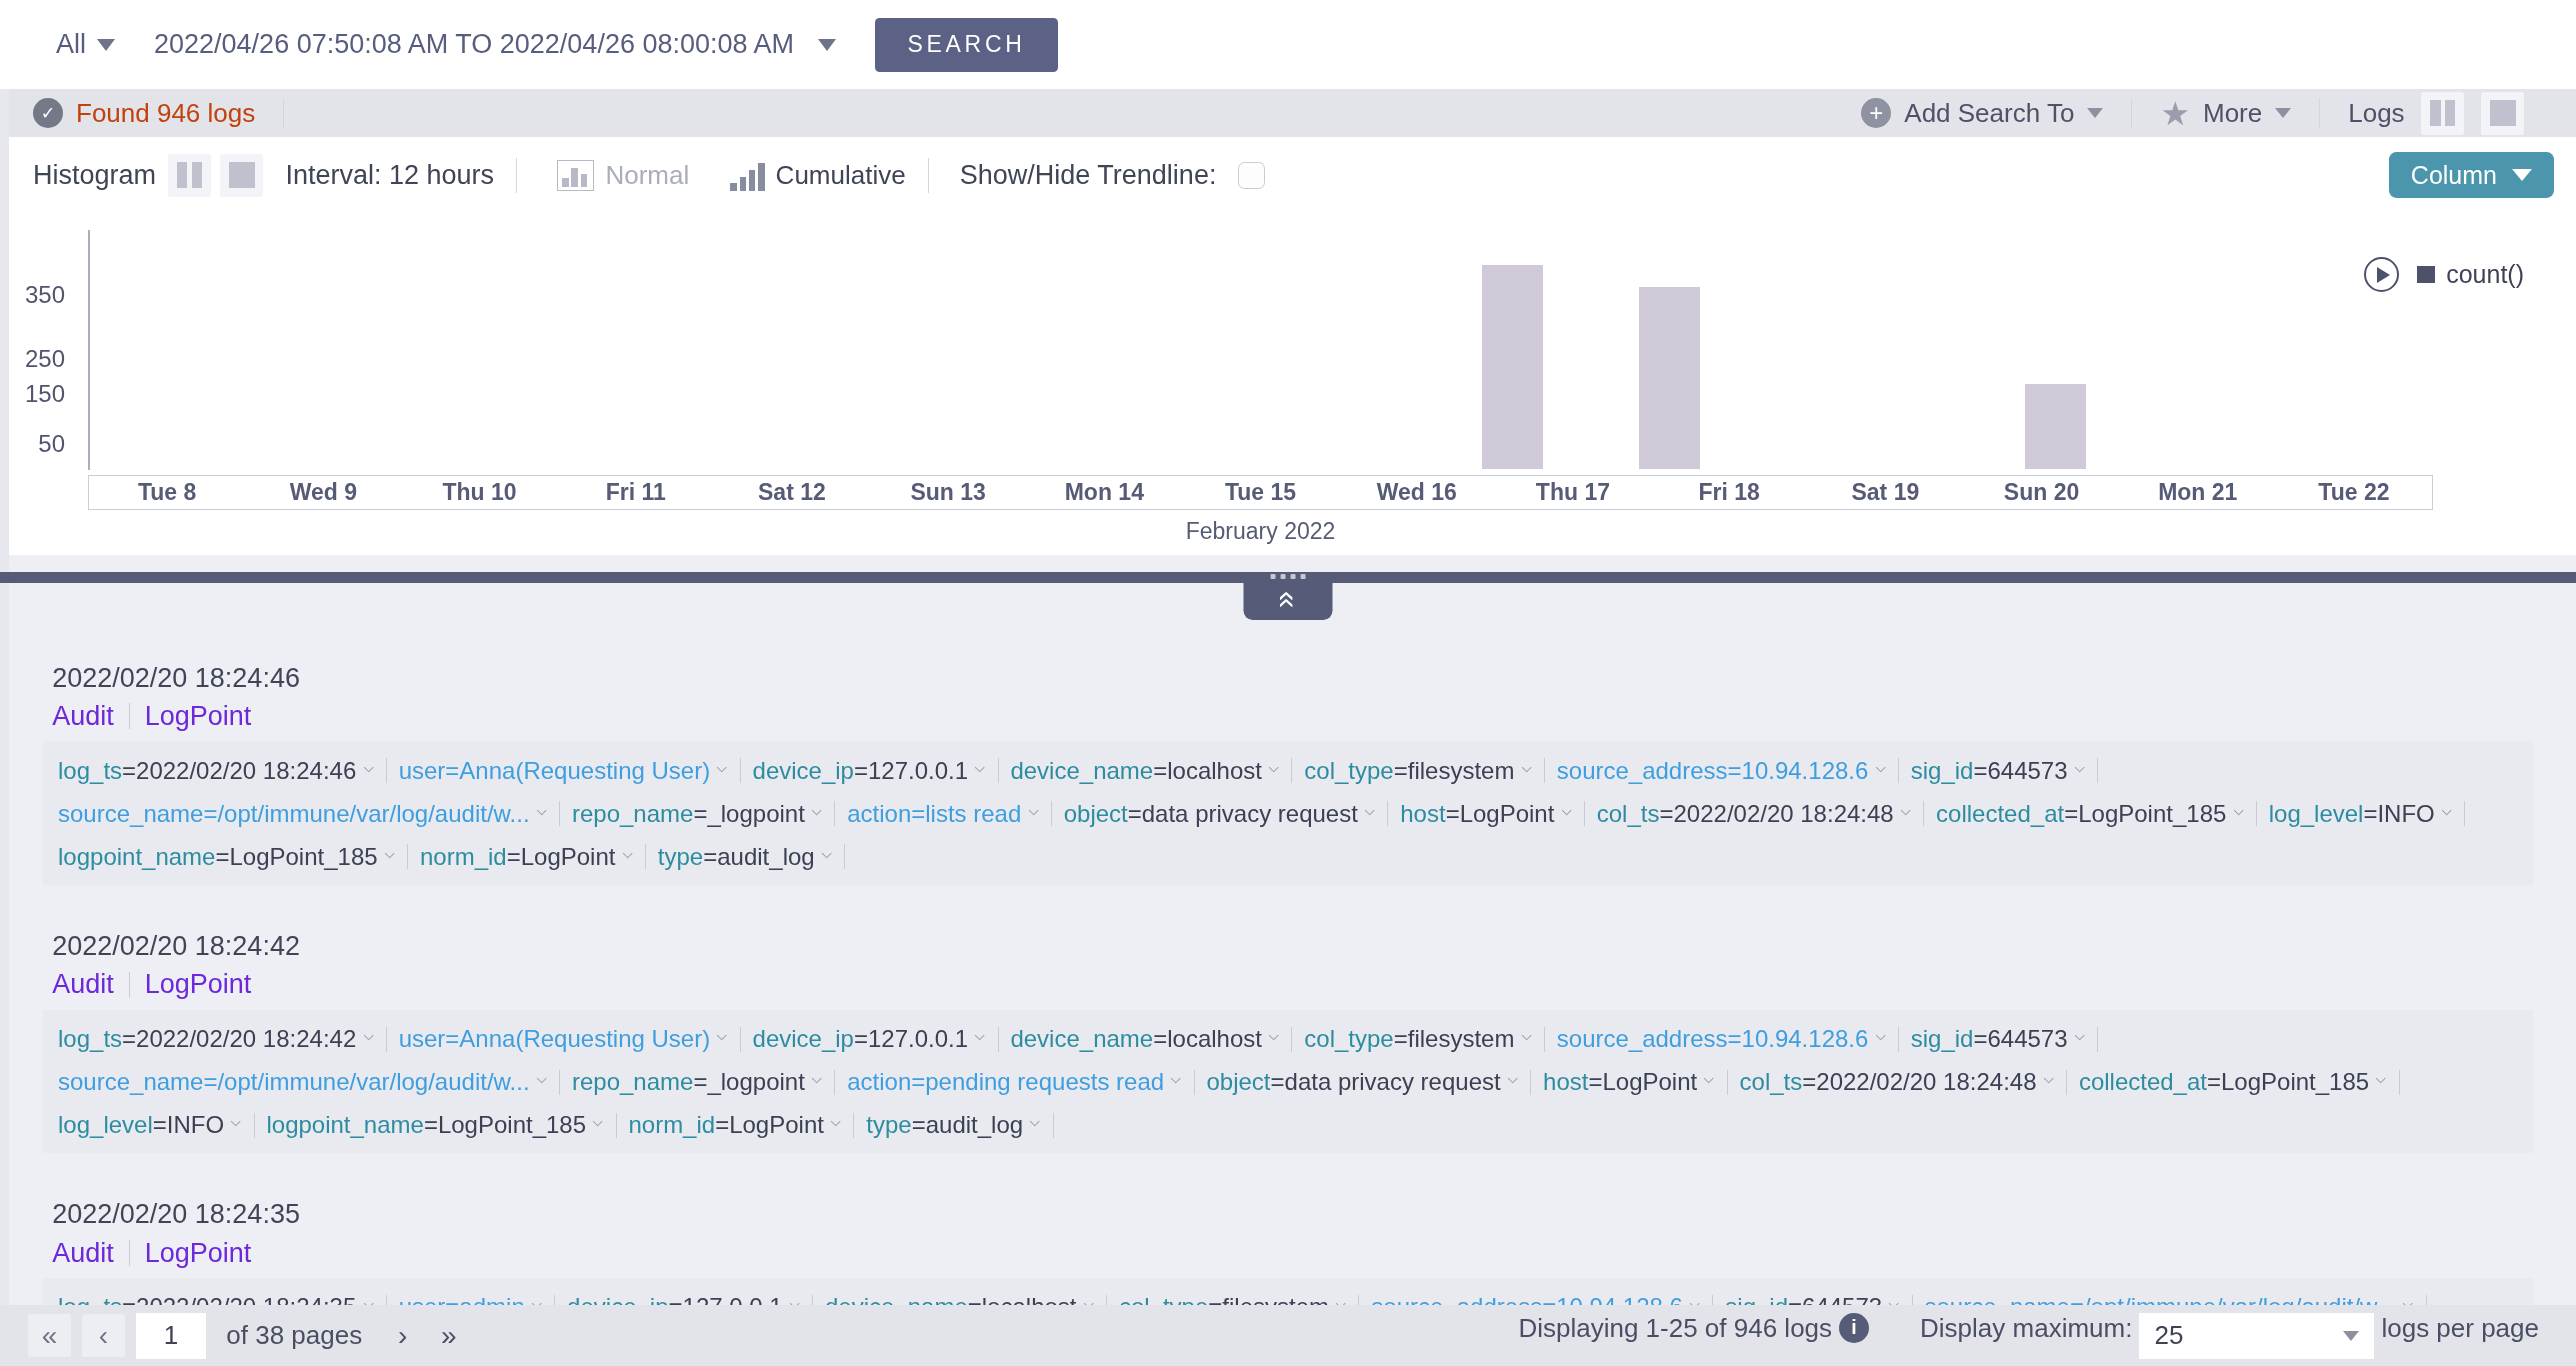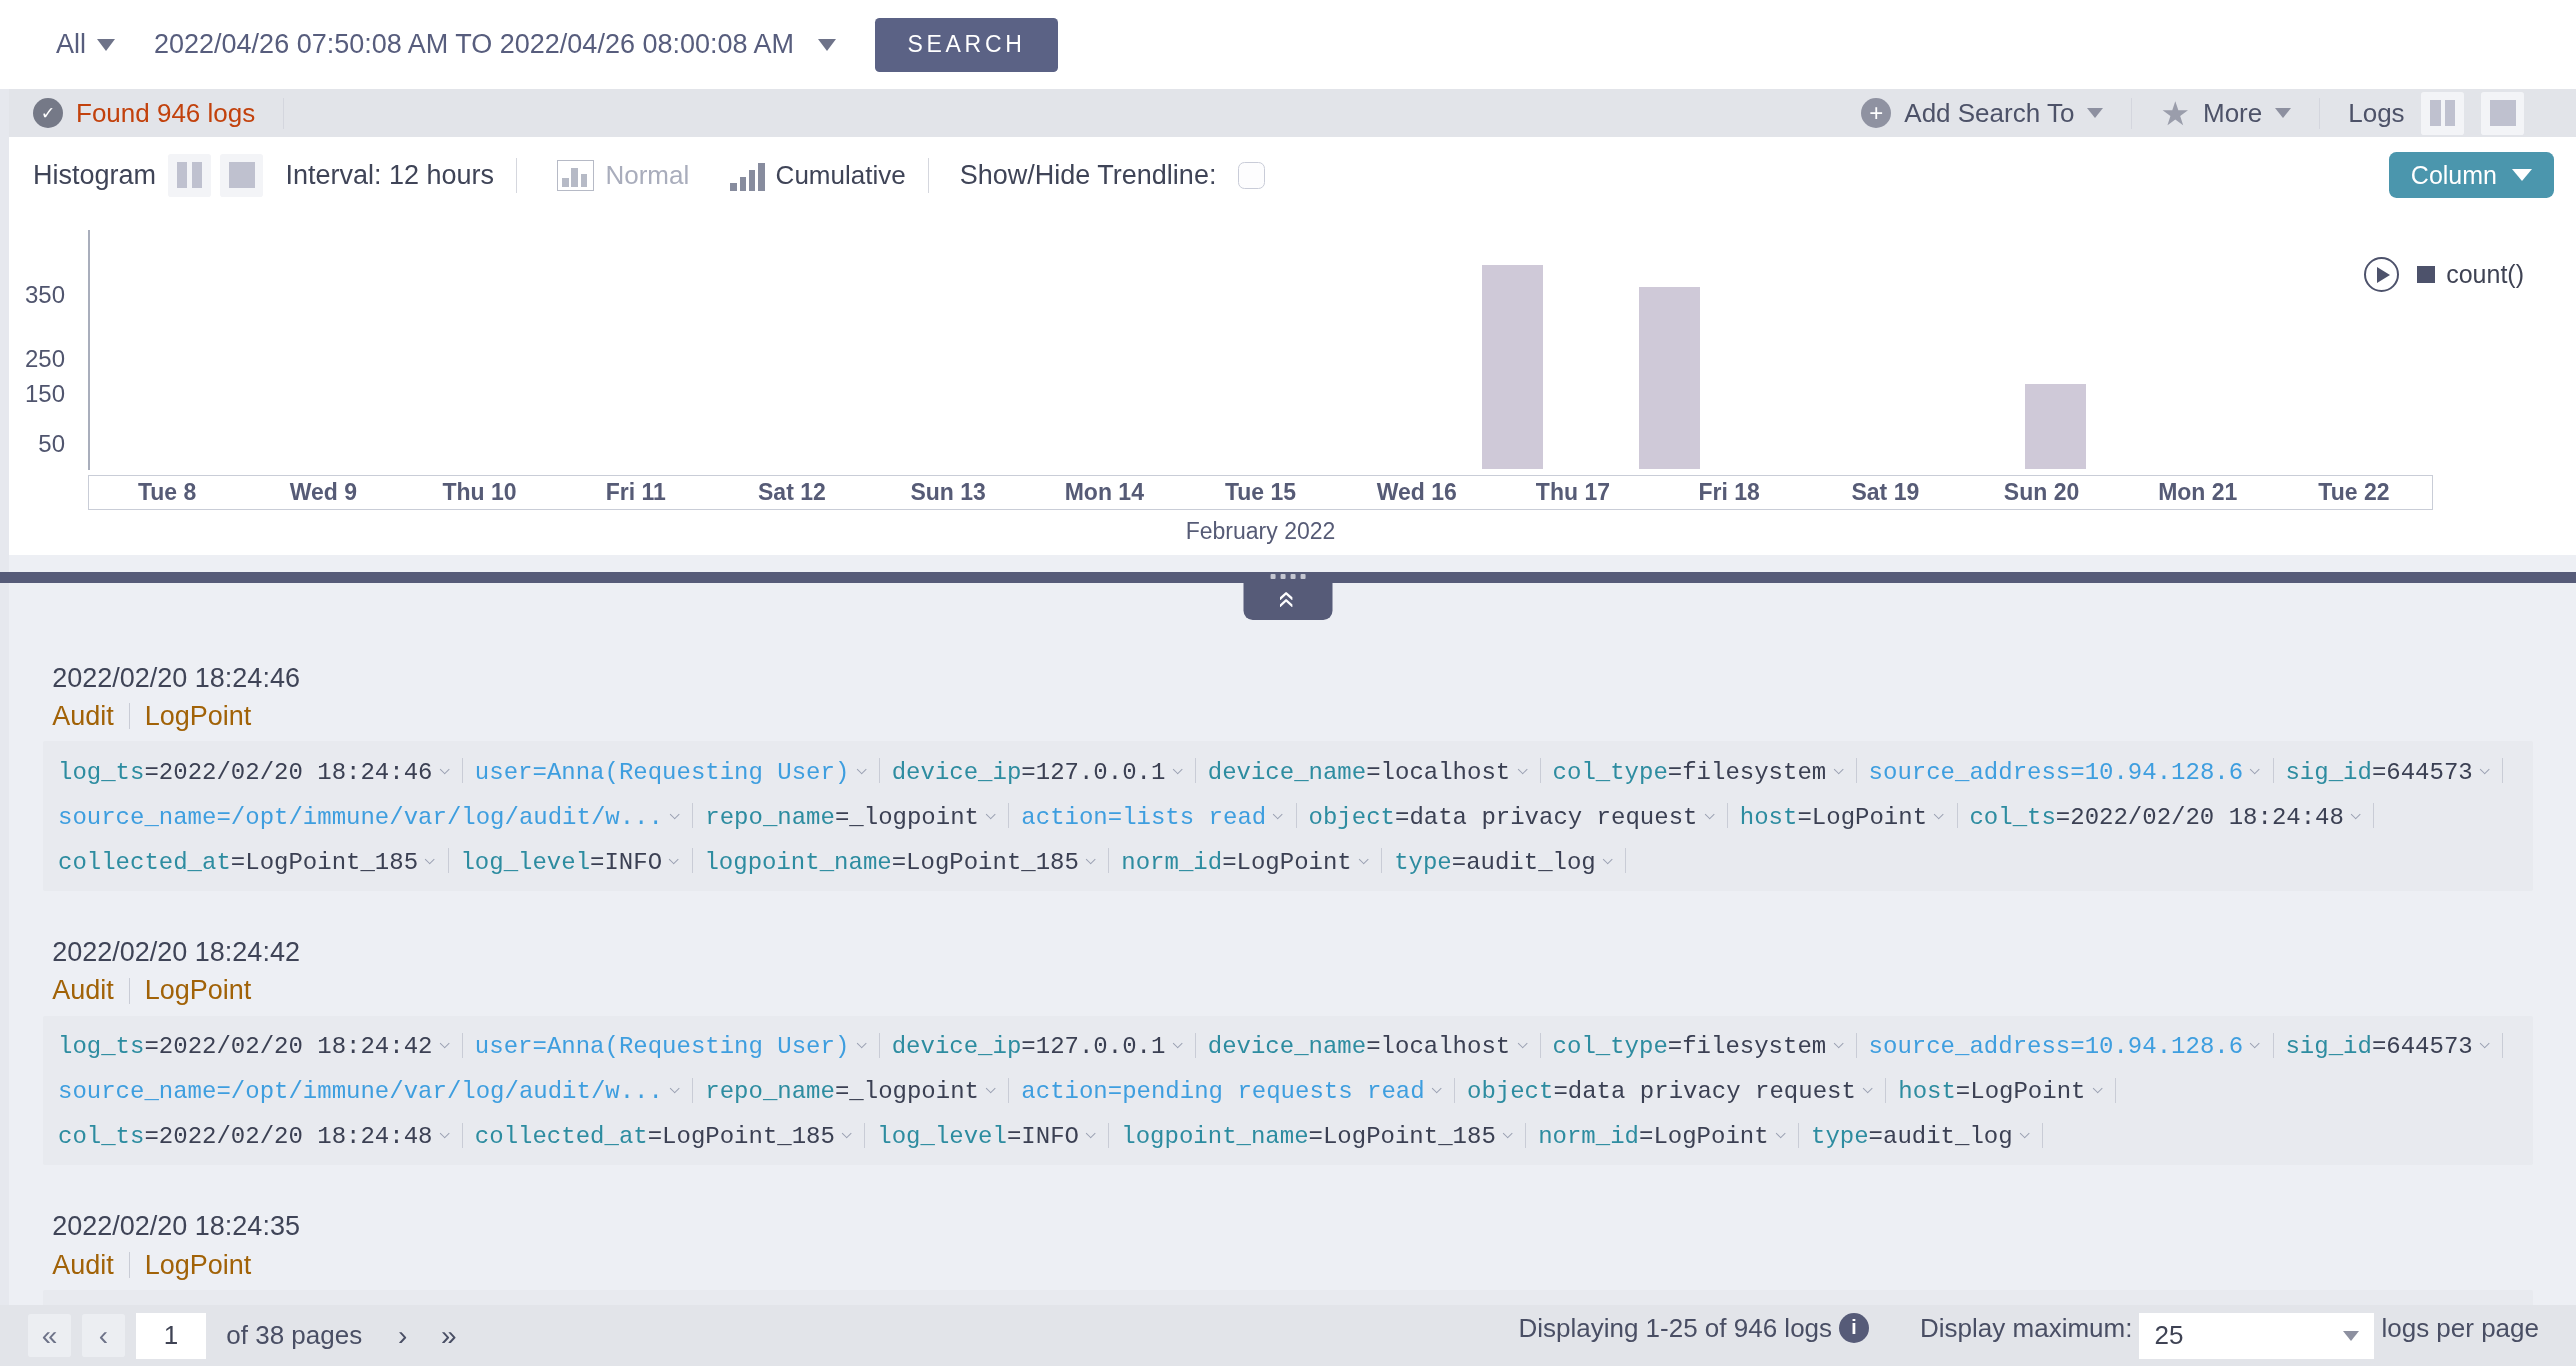--- a/index.html
+++ b/index.html
@@ -90,24 +90,24 @@
   .collapse-tab { position:absolute; left:50%; top:11px; transform:translateX(-50%);
     width:89px; height:37px; background:#565b78; border-radius:0 0 9.2px 9.2px;
     display:flex; align-items:center; justify-content:center; cursor:pointer; }
   .collapse-tab .glyph { color:#fff; font-size:31px; transform:rotate(90deg); line-height:1; margin-top:-3.7px; }
 
   
   .logs { padding:80px 43px 83px 43px; background:#edeff4; }
   .log-entry { margin-bottom:46px; }
   .log-ts { font-size:27px; color:#3f4457; margin-left:9.2px; }
   .log-tags { display:flex; align-items:center; gap:15px; margin:7.4px 0 9.2px 9.2px; }
-  .log-tags .tag { font-size:27px; color:#a16207; }
+  .log-tags .tag { font-size:27px; color:#6d28d9; }
   .tag-sep { width:0.9px; height:26px; background:#c9ccd6; }
   .chips { background:#e8eaef; border-radius:1.8px; padding:7.4px 15px; line-height:43px; font-size:24px; }
-  .chip { display:inline-flex; align-items:center; white-space:nowrap; cursor:pointer;font-family:Liberation Mono, monospace; }
+  .chip { display:inline-flex; align-items:center; white-space:nowrap; cursor:pointer; }
   .chip .k { color:#2d8ca0; }
   .chip .eq, .chip .v { color:#3b4053; }
   .chip.hl .k, .chip.hl .eq, .chip.hl .v { color:#3e9edf; }
   .chev { display:inline-block; width:7.4px; height:7.4px; border-right:1.8px solid #9aa0b2; border-bottom:1.8px solid #9aa0b2;
     transform:rotate(45deg); margin:-5.5px 1.8px 0 8.3px; }
   .chip-sep { display:inline-block; width:0.9px; height:25px; background:#c9ccd6; margin:0 12px; vertical-align:-4.6px; }
 
   
   .left-sliver { position:absolute; left:0; top:89px; width:9.2px; height:1217px; background:#e6e8ee; z-index:25; }
 

